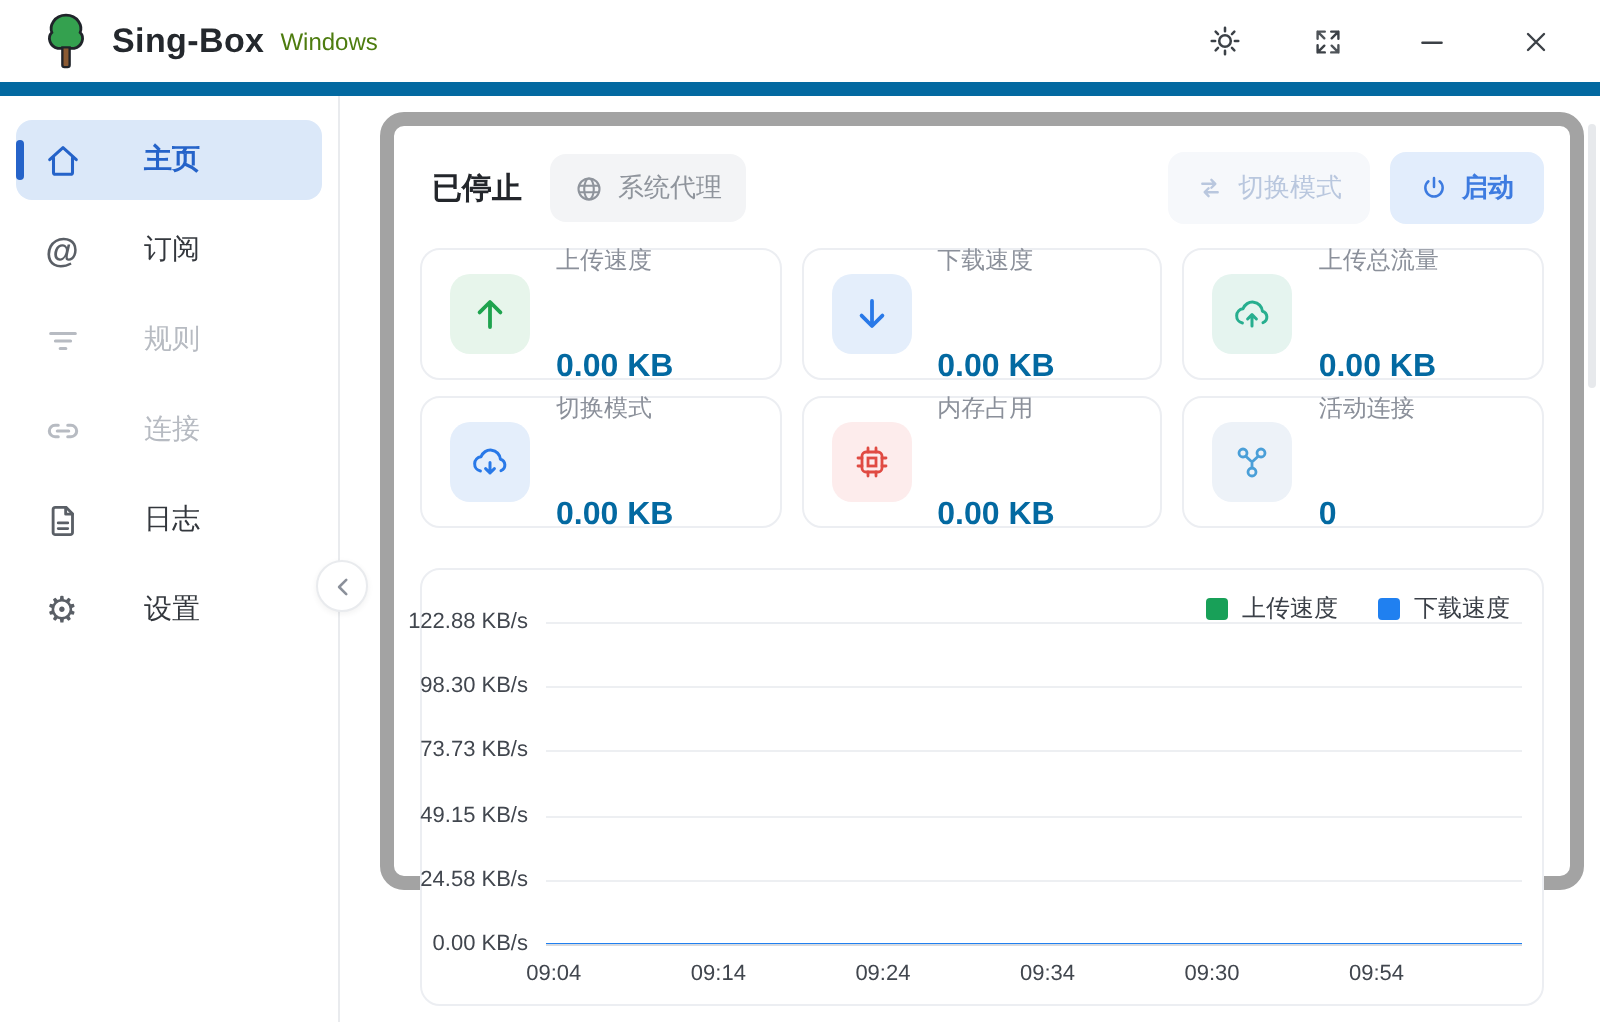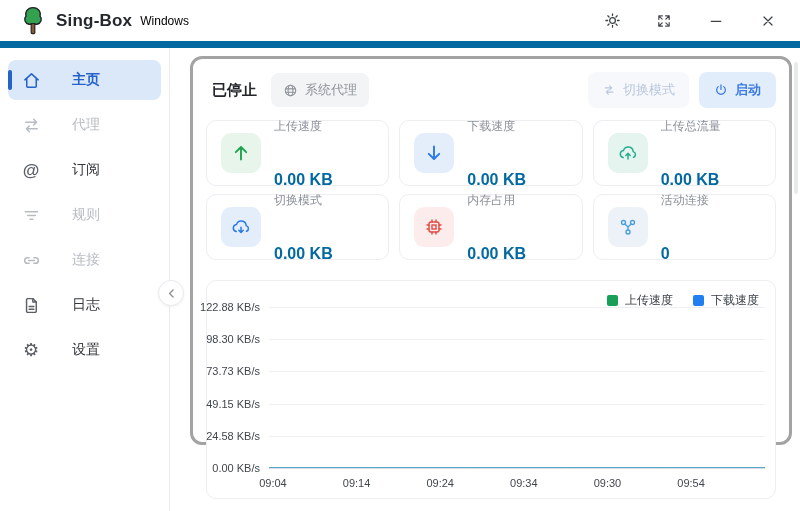--- a/index.html
+++ b/index.html
@@ -7,21 +7,21 @@
   body {
     font-family:"Liberation Sans", sans-serif;
     background:#ffffff; color:#1f2329; overflow:hidden; position:relative;
   }
   svg { display:block; }
 
   
   .titlebar { height:48px; display:flex; align-items:center; padding:0 14px 0 20px; border-bottom:7px solid #0369a1; }
   .logo { margin-right:10px; }
   .app-title { font-size:17px; font-weight:700; color:#24282d; letter-spacing:.2px; }
-  .app-subtitle { font-size:12px; color:#000000; margin-left:8px; }
+  .app-subtitle { font-size:12px; color:#4d7c0f; margin-left:8px; }
   .tb-actions { margin-left:auto; display:flex; align-items:center; gap:16px; }
   .tb-btn { width:36px; height:30px; display:flex; align-items:center; justify-content:center; background:none; border:none; color:#3c4147; cursor:pointer; }
 
   
   .layout { display:flex; height:463px; position:relative; }
 
   .sidebar { width:170px; flex:0 0 170px; border-right:1px solid #e9ebee; padding:12px 8px; }
   .nav-item { position:relative; display:flex; align-items:center; gap:31px; height:40px; margin-bottom:5px; padding:0 13px; border-radius:8px; font-size:14px; color:#33373d; cursor:pointer; }
   .nav-icon { width:20px; display:flex; justify-content:center; align-items:center; color:#5a5f66; }
   .nav-item.dim { color:#b7bbc2; }
@@ -30,21 +30,21 @@
   .nav-item.active .nav-icon { color:#2563c9; }
   .active-indicator { position:absolute; left:0; top:50%; transform:translateY(-50%); width:4px; height:20px; border-radius:3px; background:#2563c9; }
   .gear-glyph { font-size:18px; line-height:1; }
   .at-glyph { font-size:17px; font-weight:700; line-height:1; }
 
   .collapse-btn { position:absolute; left:158px; top:232px; width:26px; height:26px; border-radius:50%;
     background:#fff; border:1px solid #e9ebee; box-shadow:0 1px 3px rgba(0,0,0,.06);
     display:flex; align-items:center; justify-content:center; color:#8b909a; cursor:pointer; z-index:5; }
 
   .main { flex:1; padding:8px 8px 0 20px; position:relative; }
-  .panel { border:3px solid #a3a3a3; border-radius:12px; padding:13px; height:389px; }
+  .panel { border:7px solid #a3a3a3; border-radius:12px; padding:13px; height:389px; }
 
   
   .status-row { display:flex; align-items:center; height:36px; margin-bottom:12px; padding-left:6px; }
   .status-text { font-size:15px; font-weight:700; color:#23262b; }
   .proxy-badge { display:inline-flex; align-items:center; gap:7px; background:#f3f4f6; color:#8f949c; font-size:13px; padding:8px 12px; border-radius:8px; margin-left:14px; }
   .row-actions { margin-left:auto; display:flex; align-items:center; gap:10px; }
   .mode-btn { display:inline-flex; align-items:center; gap:7px; background:#f6f8fb; color:#b9c7de; font-size:13px; padding:9px 14px; border-radius:8px; border:none; cursor:not-allowed; }
   .start-btn { display:inline-flex; align-items:center; gap:7px; background:#e2edfc; color:#3d7be0; font-size:13px; font-weight:600; padding:9px 15px; border-radius:8px; border:none; cursor:pointer; }
 
   
@@ -126,29 +126,20 @@
   <div class="sidebar">
     <div class="nav-item active">
       <span class="active-indicator"></span>
       <span class="nav-icon">
         <svg width="19" height="19" viewBox="0 0 20 20" fill="none" stroke="currentColor" stroke-width="1.6" stroke-linecap="round" stroke-linejoin="round">
           <path d="M3 9.3 L10 3 l7 6.3"></path>
             <path d="M5 8.3 V16 a1 1 0 0 0 1 1 h8 a1 1 0 0 0 1-1 V8.3"></path>
         </svg>
       </span>
       <span>主页</span>
-    </div>
-    <div class="nav-item dim">
-      <span class="nav-icon">
-        <svg width="19" height="19" viewBox="0 0 20 20" fill="none" stroke="currentColor" stroke-width="1.6" stroke-linecap="round" stroke-linejoin="round">
-          <path d="M4 6.5h11 M12.3 3.5l3 3-3 3"></path>
-            <path d="M16 13.5H5 M7.7 10.5l-3 3 3 3"></path>
-        </svg>
-      </span>
-      <span>代理</span>
     </div>
     <div class="nav-item">
       <span class="nav-icon">
           <span class="at-glyph">@</span>
         </span>
       <span>订阅</span>
     </div>
     <div class="nav-item dim">
       <span class="nav-icon">
         <svg width="19" height="19" viewBox="0 0 20 20" fill="none" stroke="currentColor" stroke-width="1.6" stroke-linecap="round">

